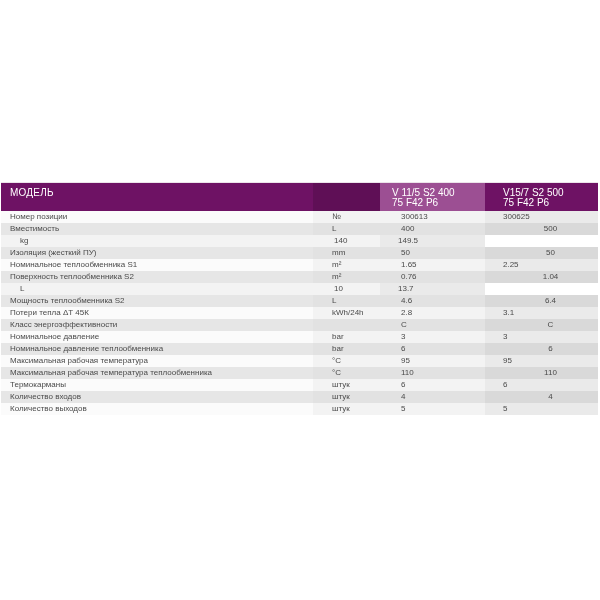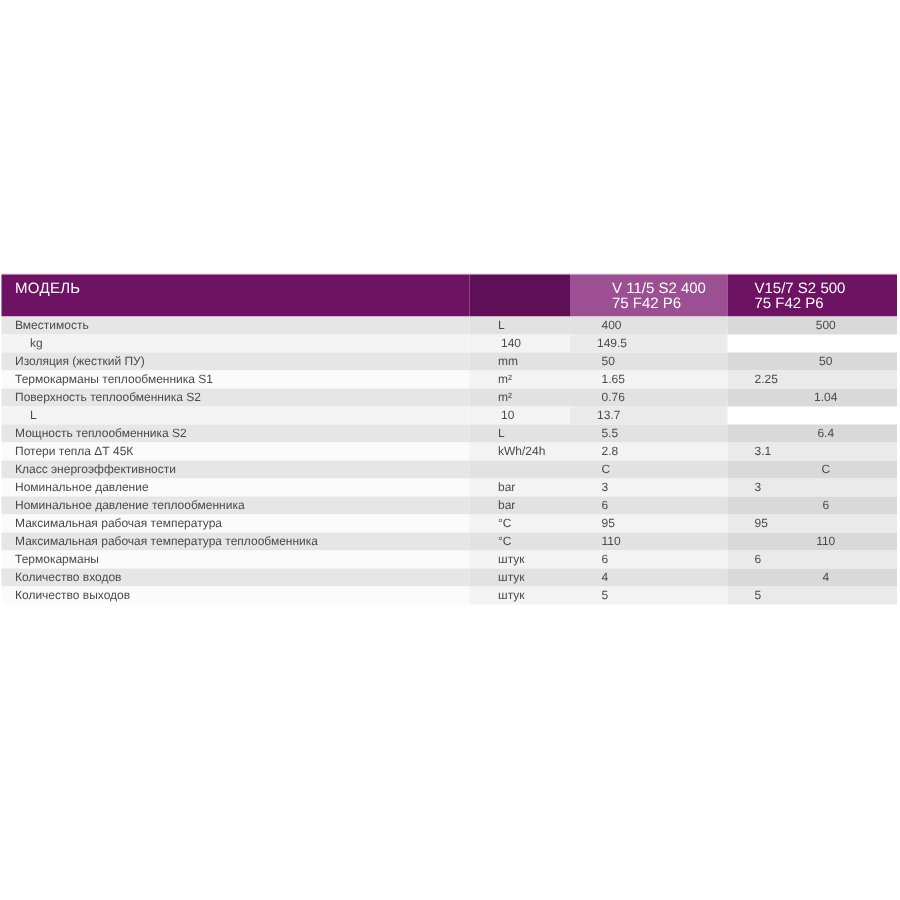--- a/index.html
+++ b/index.html
@@ -42,21 +42,21 @@
   .th-model {
     background: #6e1264;
     padding-left: 9px;
     letter-spacing: 0.2px;
   }
   .th-unit {
     background: #5f0f56;
   }
   .th-m1 {
     background: #9c4f93;
-    padding-left: 28px;
+    padding-left: 12px;
   }
   .th-m2 {
     background: #6e1264;
     padding-left: 18px;
   }
   
   .row {
     display: grid;
     grid-template-columns: 312px 67px 105px 1fr;
     height: 12px;
@@ -93,58 +93,64 @@
         <div>V 11/5 S2 400</div>
         <div>75 F42 P6</div>
       </div>
       <div class="th th-m2">
         <div>V15/7 S2 500</div>
         <div>75 F42 P6</div>
       </div>
     </div>
 
     <div id="rows-container">
+        <div class="row odd">
+          <div class="cell c-name">Номер позиции</div>
+          <div class="cell c-unit">№</div>
+          <div class="cell c-v1">300613</div>
+          <div class="cell c-v2">300625</div>
+        </div>
         <div class="row even">
           <div class="cell c-name">Вместимость</div>
           <div class="cell c-unit">L</div>
           <div class="cell c-v1">400</div>
           <div class="cell c-v2">500</div>
         </div>
         <div class="row odd">
           <div class="cell c-unit">kg</div>
           <div class="cell c-v1">140</div>
           <div class="cell c-v2">149.5</div>
         </div>
         <div class="row even">
           <div class="cell c-name">Изоляция (жесткий ПУ)</div>
           <div class="cell c-unit">mm</div>
           <div class="cell c-v1">50</div>
           <div class="cell c-v2">50</div>
         </div>
         <div class="row odd">
-          <div class="cell c-name">Термокарманы теплообменника S1</div>
+          <div class="cell c-name">Номинальное теплообменника S1</div>
           <div class="cell c-unit">m²</div>
           <div class="cell c-v1">1.65</div>
           <div class="cell c-v2">2.25</div>
         </div>
         <div class="row even">
           <div class="cell c-name">Поверхность теплообменника S2</div>
           <div class="cell c-unit">m²</div>
           <div class="cell c-v1">0.76</div>
           <div class="cell c-v2">1.04</div>
         </div>
         <div class="row odd">
           <div class="cell c-unit">L</div>
           <div class="cell c-v1">10</div>
           <div class="cell c-v2">13.7</div>
         </div>
         <div class="row even">
           <div class="cell c-name">Мощность теплообменника S2</div>
           <div class="cell c-unit">L</div>
-          <div class="cell c-v1">5.5</div>
+          <div class="cell c-v1">4.6</div>
           <div class="cell c-v2">6.4</div>
         </div>
         <div class="row odd">
           <div class="cell c-name">Потери тепла ΔТ 45К</div>
           <div class="cell c-unit">kWh/24h</div>
           <div class="cell c-v1">2.8</div>
           <div class="cell c-v2">3.1</div>
         </div>
         <div class="row even">
           <div class="cell c-name">Класс энергоэффективности</div>

